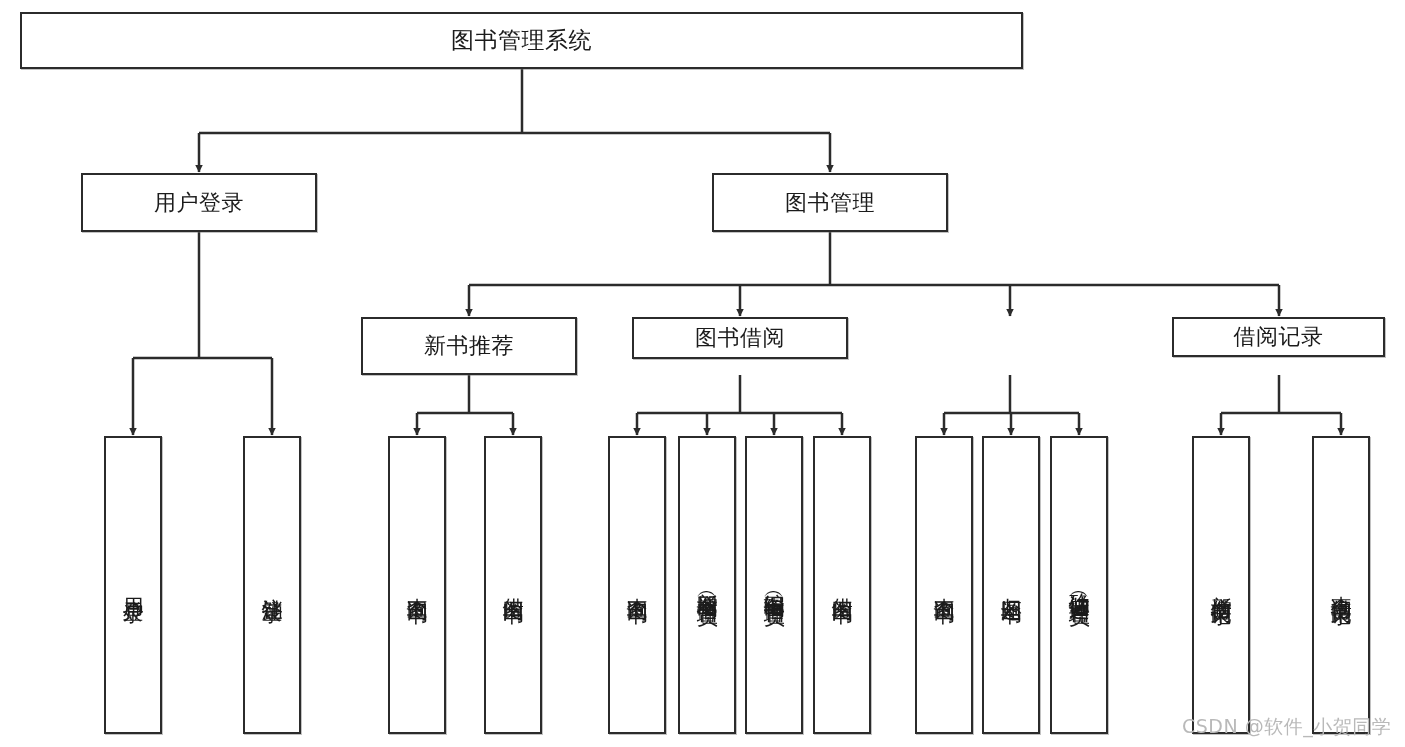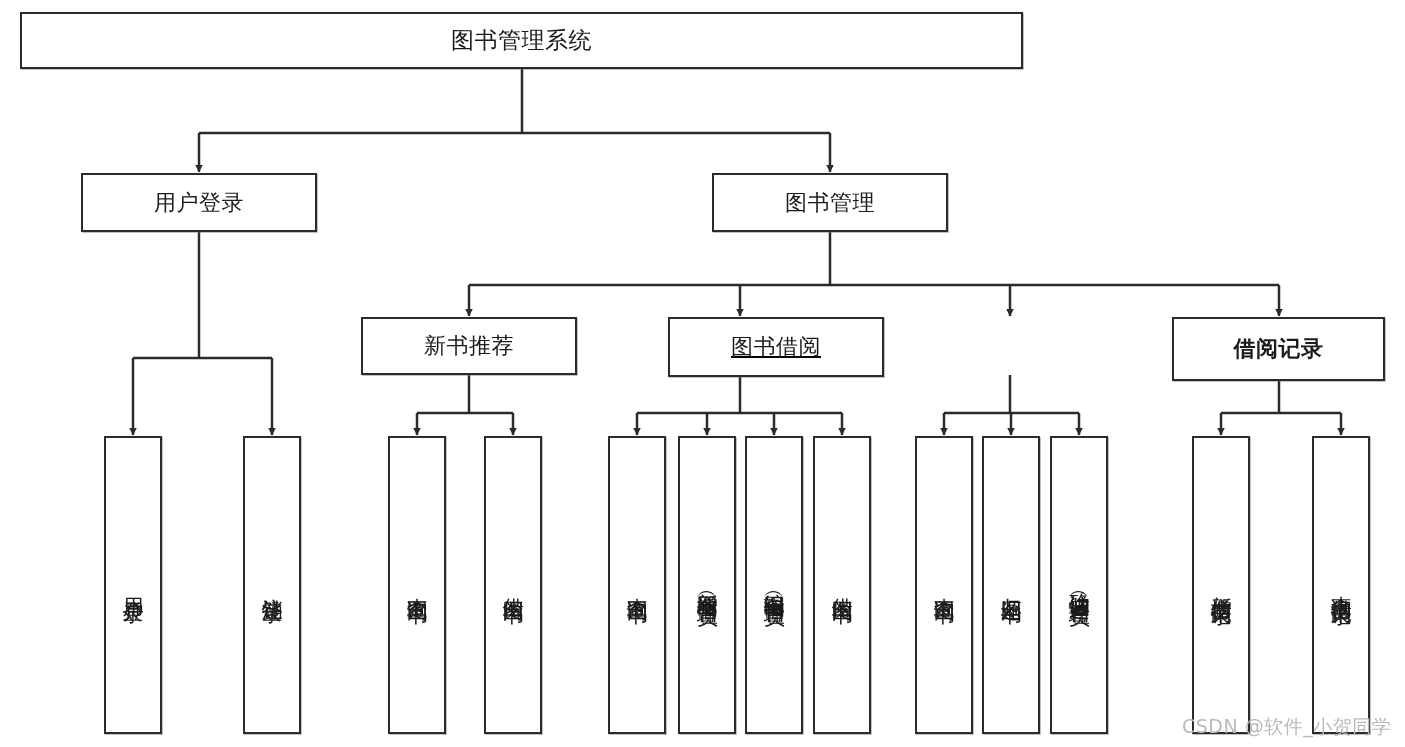--- a/index.html
+++ b/index.html
@@ -125,24 +125,24 @@
   </div>
   <div class="node h" style="left: 81px; top: 173px; width: 236px; height: 59px;">
     <span class="label">用户登录</span>
   </div>
   <div class="node h" style="left: 712px; top: 173px; width: 236px; height: 59px;">
     <span class="label">图书管理</span>
   </div>
   <div class="node h" style="left: 361px; top: 317px; width: 216px; height: 58px;">
     <span class="label">新书推荐</span>
   </div>
-  <div class="node h" style="left: 668px; top: 317px; width: 216px; height: 60px; text-decoration: underline;">
+  <div class="node h" style="left: 632px; top: 317px; width: 216px; height: 42px;">
     <span class="label">图书借阅</span>
   </div>
-  <div class="node h" style="left: 1172px; top: 317px; width: 213px; height: 64px; font-weight: bold;">
+  <div class="node h" style="left: 1172px; top: 317px; width: 213px; height: 40px;">
     <span class="label">借阅记录</span>
   </div>
 
   <div class="node v" style="left: 104px; top: 436px; width: 58px; height: 298px;">
     <span class="label">用户登录</span>
   </div>
   <div class="node v" style="left: 243px; top: 436px; width: 58px; height: 298px;">
     <span class="label">注销登录</span>
   </div>
   <div class="node v" style="left: 388px; top: 436px; width: 58px; height: 298px;">

